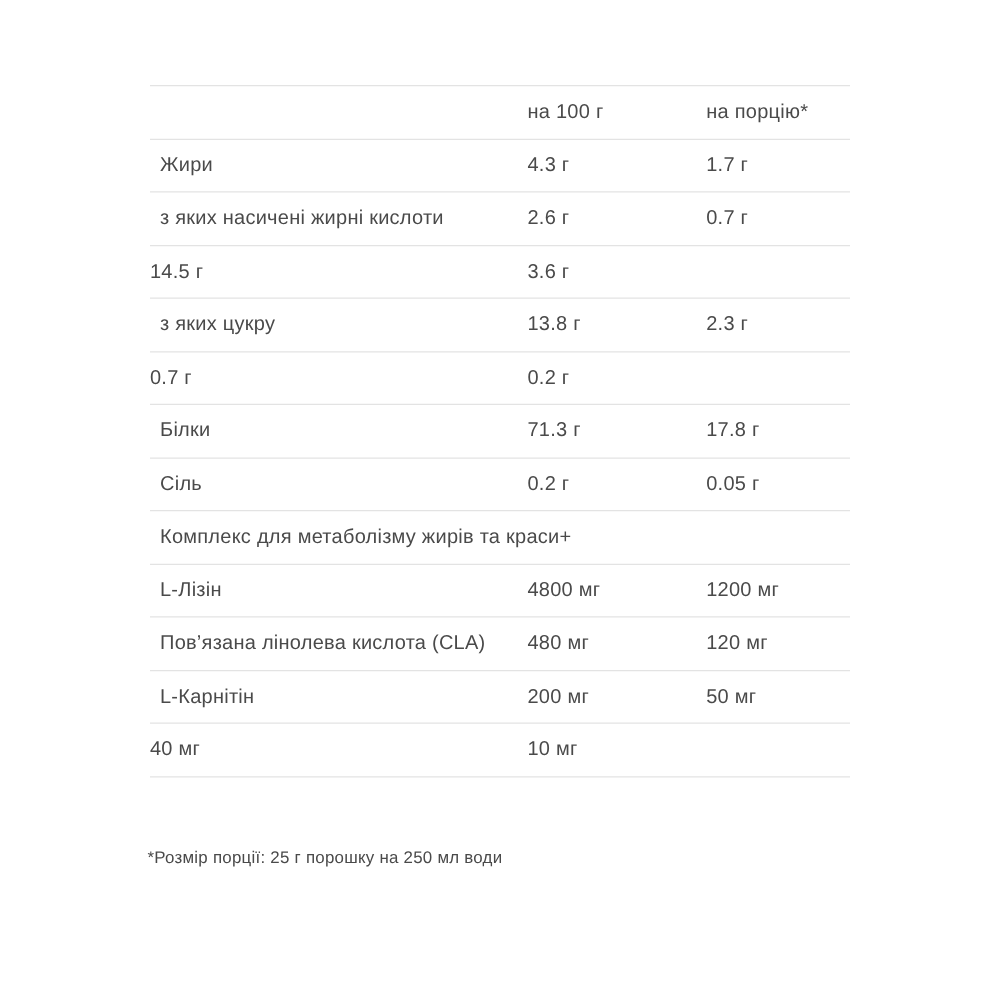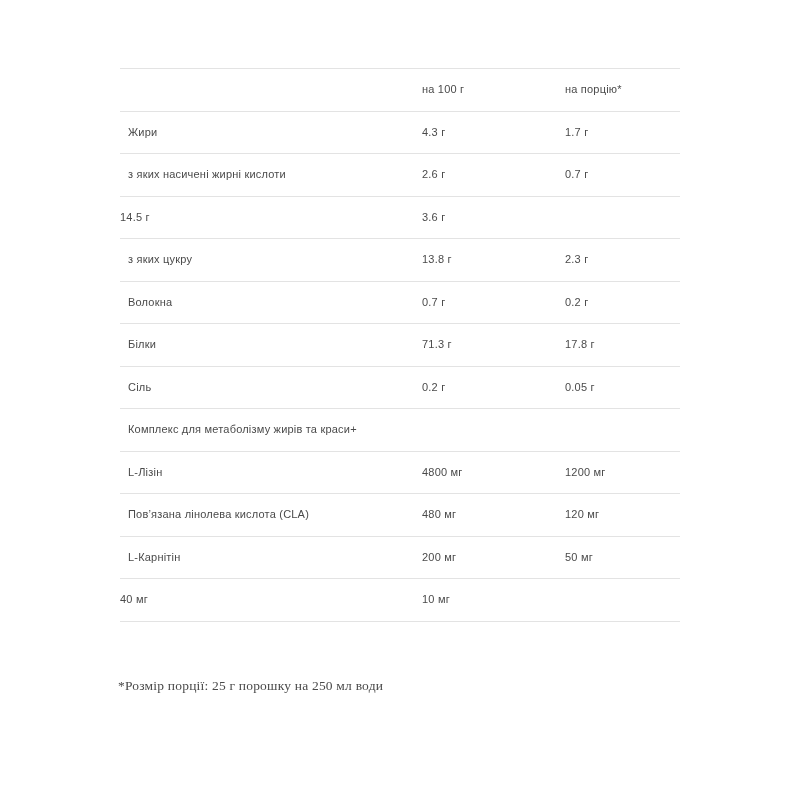--- a/index.html
+++ b/index.html
@@ -26,42 +26,41 @@
   }
   .row {
     display: grid;
     grid-template-columns: 302px 143px 1fr;
     align-items: center;
     height: 42.5px;
     border-top: 1px solid #e3e3e3;
     box-sizing: border-box;
   }
   .cell {
-    font-size: 11px;
+    font-size: 16px;
     line-height: 1.2;
     color: #4a4a4a;
     letter-spacing: 0.2px;
     white-space: nowrap;
     overflow: visible;
   }
   .cell.label {
     padding-left: 8px;
   }
   .section-cell {
     grid-column: 1 / -1;
     padding-left: 8px;
   }
   .footnote {
     position: absolute;
     left: 118px;
     top: 678px;
     font-size: 13.5px;
     color: #4a4a4a;
     letter-spacing: 0.2px;
-    font-family: Liberation Serif, serif;
   }
 </style>
 </head>
 <body>
 
 <div class="page">
   <div class="nutri-table" id="nutrition-table">
       <div class="row">
         <div class="cell label"></div>
         <div class="cell">на 100 г</div>
@@ -80,21 +79,20 @@
       <div class="row">
         <div class="cell">14.5 г</div>
         <div class="cell">3.6 г</div>
       </div>
       <div class="row">
         <div class="cell label">з яких цукру</div>
         <div class="cell">13.8 г</div>
         <div class="cell">2.3 г</div>
       </div>
       <div class="row">
-        <div class="cell label">Волокна</div>
         <div class="cell">0.7 г</div>
         <div class="cell">0.2 г</div>
       </div>
       <div class="row">
         <div class="cell label">Білки</div>
         <div class="cell">71.3 г</div>
         <div class="cell">17.8 г</div>
       </div>
       <div class="row">
         <div class="cell label">Сіль</div>

